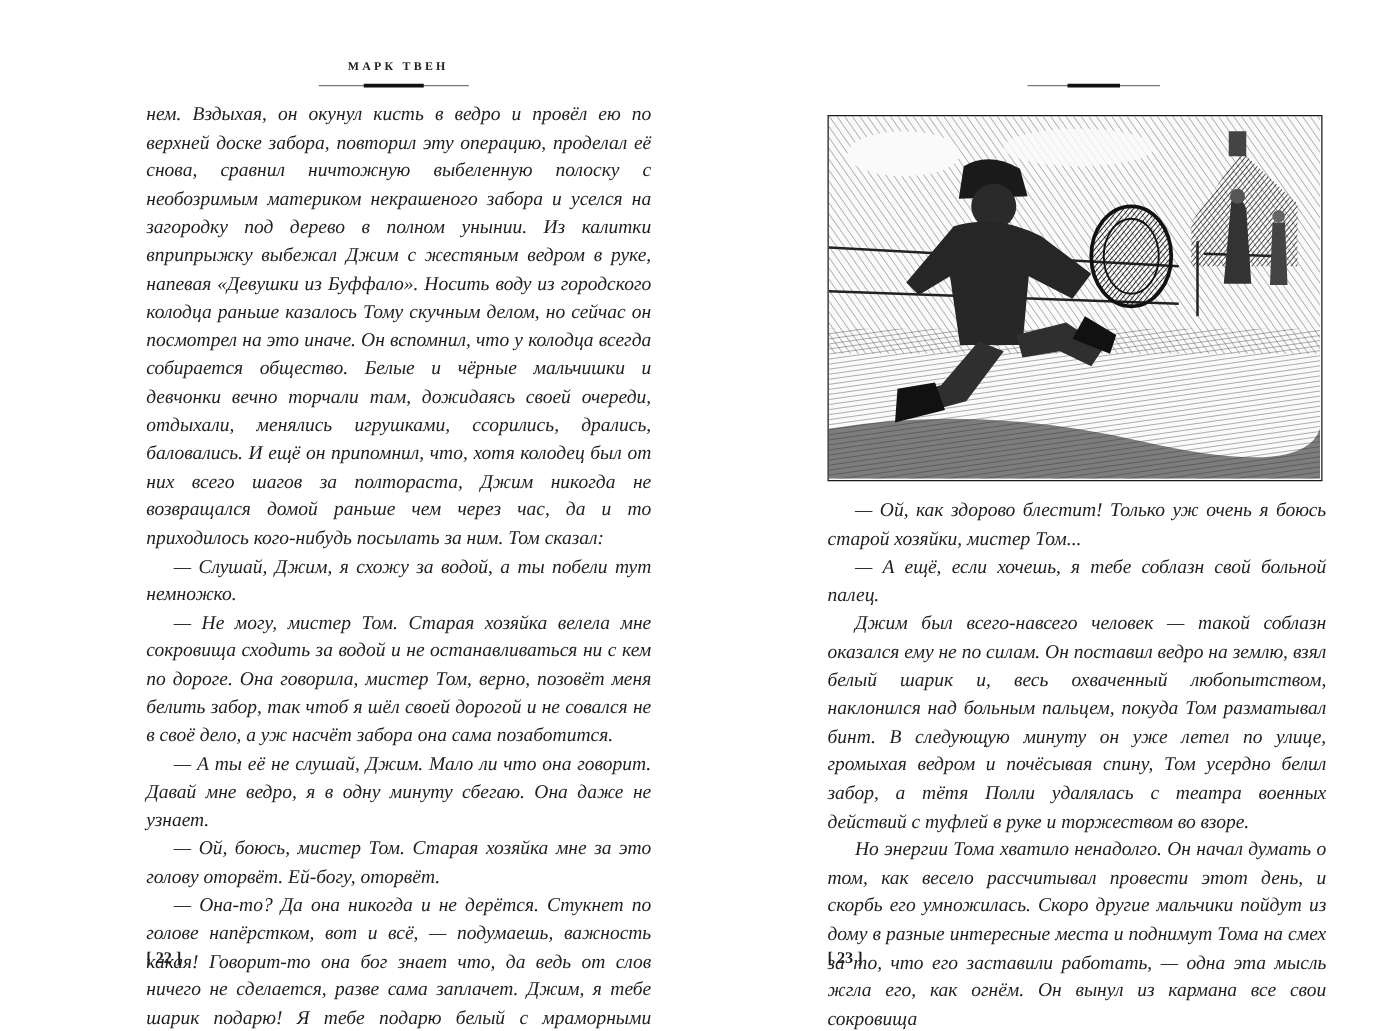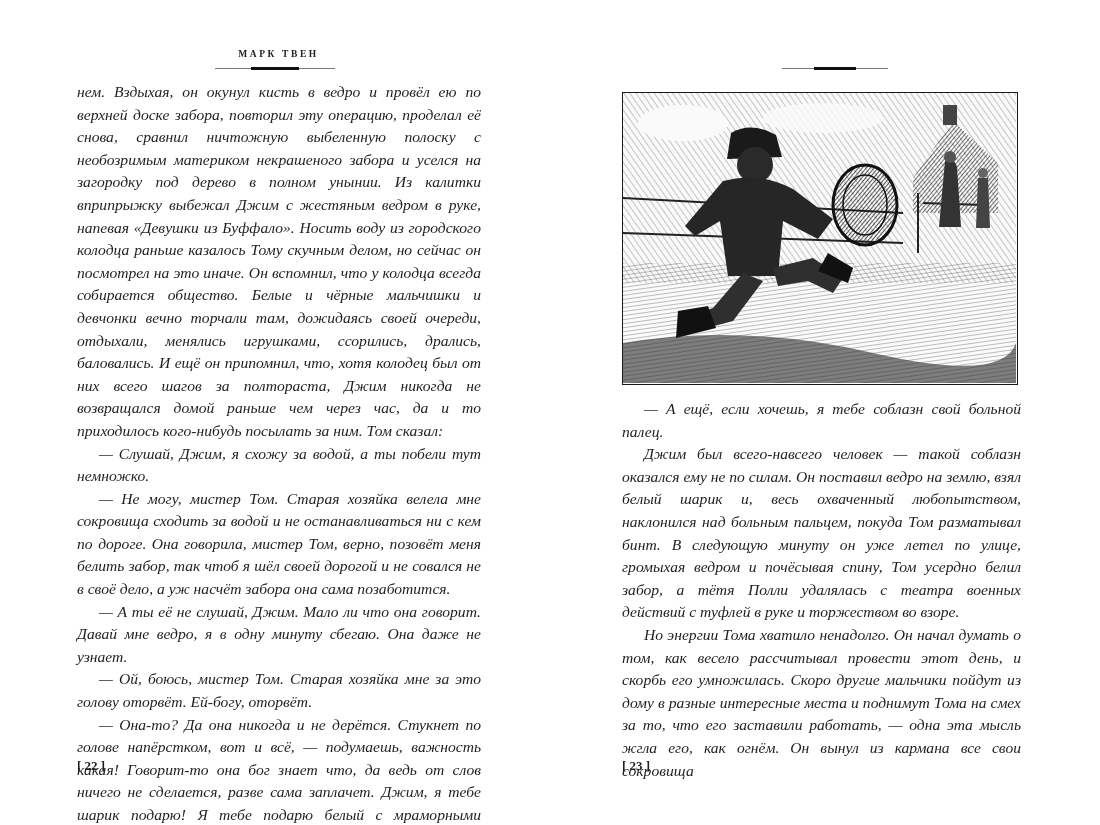--- a/index.html
+++ b/index.html
@@ -1,17 +1,17 @@
 <!DOCTYPE html>
 <html><head>
 <meta charset="utf-8">
 <style>
   html, body { margin:0; padding:0; background:#ffffff; }
   body { width:1100px; height:825px; position:relative; overflow:hidden; font-family:"Liberation Serif","DejaVu Serif",serif; color:#1e1e1e; }
-  .page { position:absolute; top:0; height:721px; }
+  .page { position:absolute; top:0; height:721px;margin-left:40px; }
   .page.left { left:0; width:550px; }
   .page.right { left:550px; width:550px; }
   .running-head { position:absolute; top:49px; text-align:center; font-size:9.5px; font-weight:bold; letter-spacing:2.6px; color:#222; }
   .left .running-head { left:77px; width:403px; }
   .right .running-head { left:72px; width:398px; }
   .head-rule { position:absolute; top:68px; height:1px; background:#777; }
   .head-rule::after { content:""; position:absolute; left:30%; width:40%; top:-1px; height:3px; background:#111; }
   .left .head-rule { left:215px; width:120px; }
   .right .head-rule { left:232px; width:106px; }
   .text { position:absolute; font-size:15.6px; line-height:22.6px; text-align:justify; hyphens:manual; }
@@ -92,18 +92,19 @@
         <path d="M55,218 l30,-5 l8,22 l-40,10 z" fill="#111"></path>
         <path d="M205,160 l25,15 l-5,15 l-30,-12 z" fill="#111"></path>
       </g>
 
       <ellipse cx="242" cy="112" rx="32" ry="40" fill="url(#hatchDense)" stroke="#111" stroke-width="3"></ellipse>
       <ellipse cx="242" cy="112" rx="22" ry="30" fill="none" stroke="#111" stroke-width="1.5"></ellipse>
     </svg>
   </div>
 
   <div class="text">
+    <p class="dlg">— Ой, как здорово блестит! Только уж очень я боюсь старой хозяйки, мистер Том...</p>
     <p class="dlg">— А ещё, если хочешь, я тебе соблазн свой больной палец.</p>
     <p>Джим был всего-навсего человек — такой соблазн оказался ему не по силам. Он поставил ведро на землю, взял белый шарик и, весь охваченный любопытством, наклонился над больным пальцем, покуда Том разматывал бинт. В следующую минуту он уже летел по улице, громыхая ведром и почёсывая спину, Том усердно белил забор, а тётя Полли удалялась с театра военных действий с туфлей в руке и торжеством во взоре.</p>
     <p>Но энергии Тома хватило ненадолго. Он начал думать о том, как весело рассчитывал провести этот день, и скорбь его умножилась. Скоро другие мальчики пойдут из дому в разные интересные места и поднимут Тома на смех за то, что его заставили работать, — одна эта мысль жгла его, как огнём. Он вынул из кармана все свои сокровища</p>
   </div>
   <div class="folio">[ 23 ]</div>
 </div>
 
 </body></html>

